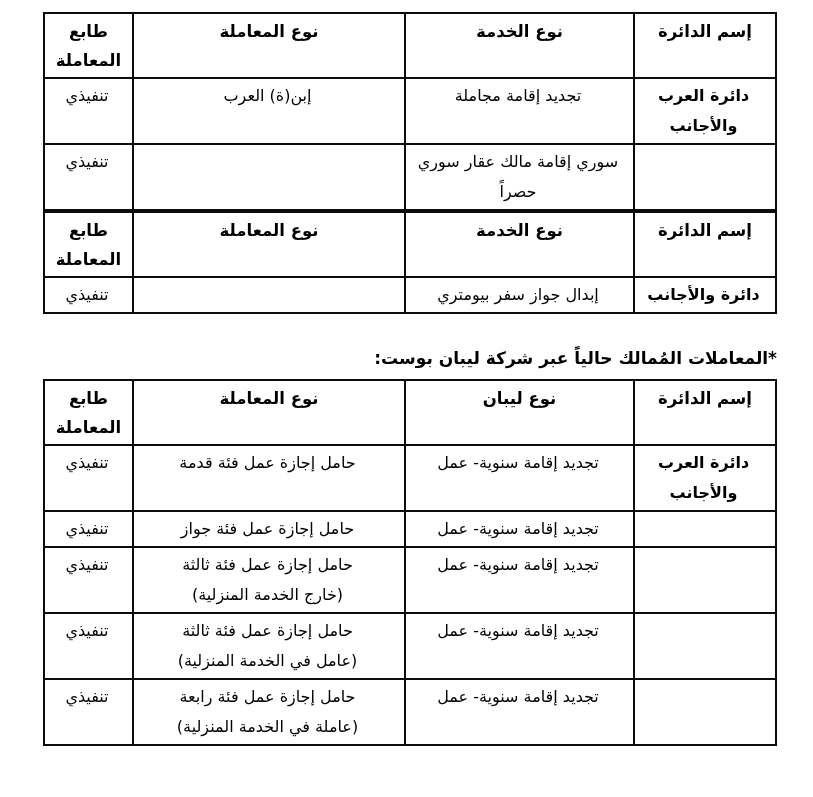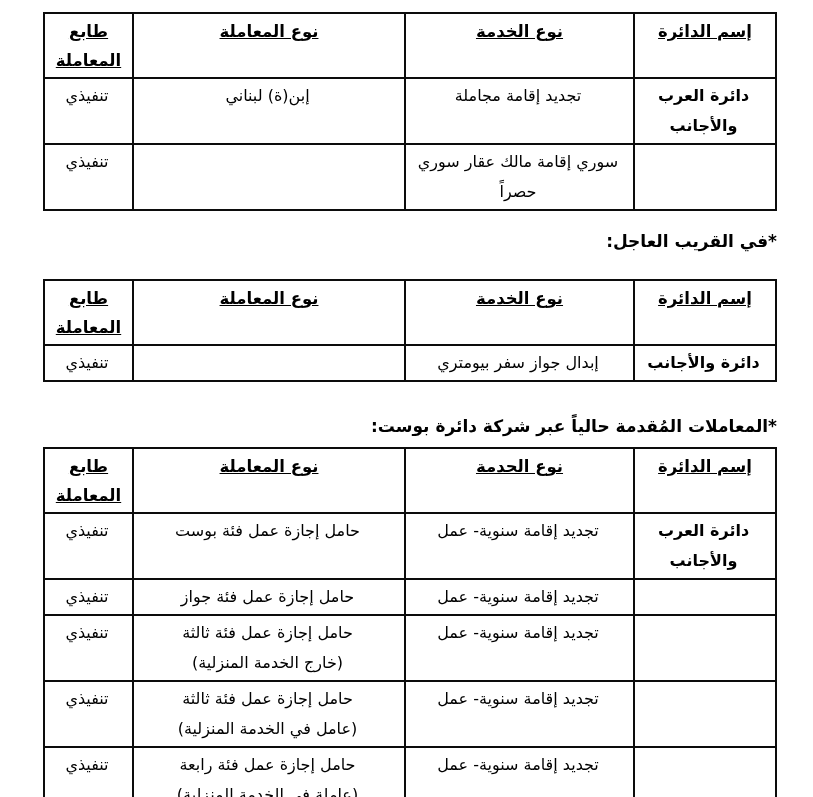--- a/index.html
+++ b/index.html
@@ -26,21 +26,20 @@
     white-space: pre-line;
     overflow: hidden;
     text-align: center;
   }
   table.gov-table th {
     font-weight: bold;
     text-align: center;
     font-size: 16.5px;
     line-height: 29px;
     padding: 3px 4px 2px;
-    text-decoration: underline;
   }
   table.gov-table td {
     font-size: 16px;
     line-height: 30px;
     padding: 2px 7px 2px 4px;
   }
   .col-dept  { font-weight: bold; text-align: right; }
   td.col-service { text-align: right; border-radius: 13px; }
   td.col-trans   { text-align: right; }
   td.col-stamp   { text-align: center; font-weight: normal; }
@@ -71,34 +70,33 @@
           <th class="col-service">نوع الخدمة</th>
           <th class="col-trans">نوع المعاملة</th>
           <th class="col-stamp">طابع
 المعاملة</th>
         </tr>
       </thead>
       <tbody>
         <tr>
           <td class="col-dept">دائرة العرب والأجانب</td>
           <td class="col-service">تجديد إقامة مجاملة</td>
-          <td class="col-trans">إبن(ة) لبناني</td>
+          <td class="col-trans">إبن(ة) العرب</td>
           <td class="col-stamp">تنفيذي</td>
         </tr>
         <tr>
           <td class="col-dept"></td>
           <td class="col-service">سوري إقامة مالك عقار سوري
 حصراً</td>
           <td class="col-trans"></td>
           <td class="col-stamp">تنفيذي</td>
         </tr>
       </tbody>
     </table>
 
-  <div class="section-heading near-future">*في القريب العاجل:</div>
 
   <table class="gov-table">
       <colgroup>
         <col style="width: 142px;">
         <col style="width: 229px;">
         <col style="width: 272px;">
         <col style="width: 89px;">
       </colgroup>
       <thead>
         <tr>
@@ -112,43 +110,43 @@
       <tbody>
         <tr>
           <td class="col-dept">دائرة والأجانب</td>
           <td class="col-service">إبدال جواز سفر بيومتري</td>
           <td class="col-trans"></td>
           <td class="col-stamp">تنفيذي</td>
         </tr>
       </tbody>
     </table>
 
-  <div class="section-heading liban-post">*المعاملات المُقدمة حالياً عبر شركة دائرة بوست:</div>
+  <div class="section-heading liban-post">*المعاملات المُمالك حالياً عبر شركة ليبان بوست:</div>
 
   <table class="gov-table">
       <colgroup>
         <col style="width: 142px;">
         <col style="width: 229px;">
         <col style="width: 272px;">
         <col style="width: 89px;">
       </colgroup>
       <thead>
         <tr>
           <th class="col-dept">إسم الدائرة</th>
-          <th class="col-service">نوع الحدمة</th>
+          <th class="col-service">نوع ليبان</th>
           <th class="col-trans">نوع المعاملة</th>
           <th class="col-stamp">طابع
 المعاملة</th>
         </tr>
       </thead>
       <tbody>
         <tr>
           <td class="col-dept">دائرة العرب والأجانب</td>
           <td class="col-service">تجديد إقامة سنوية- عمل</td>
-          <td class="col-trans">حامل إجازة عمل فئة بوست</td>
+          <td class="col-trans">حامل إجازة عمل فئة قدمة</td>
           <td class="col-stamp">تنفيذي</td>
         </tr>
         <tr>
           <td class="col-dept"></td>
           <td class="col-service">تجديد إقامة سنوية- عمل</td>
           <td class="col-trans">حامل إجازة عمل فئة جواز</td>
           <td class="col-stamp">تنفيذي</td>
         </tr>
         <tr>
           <td class="col-dept"></td>

